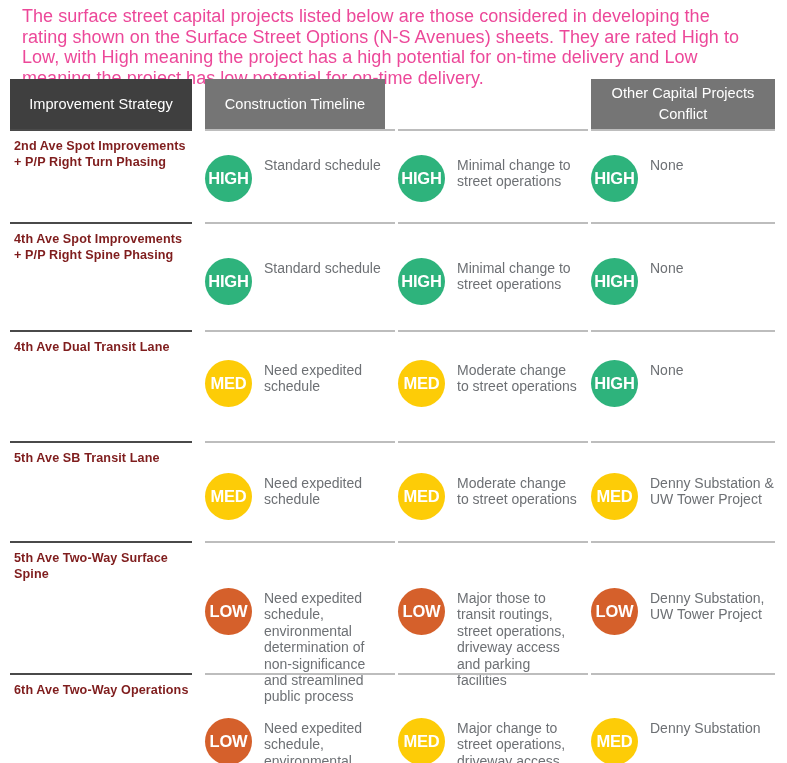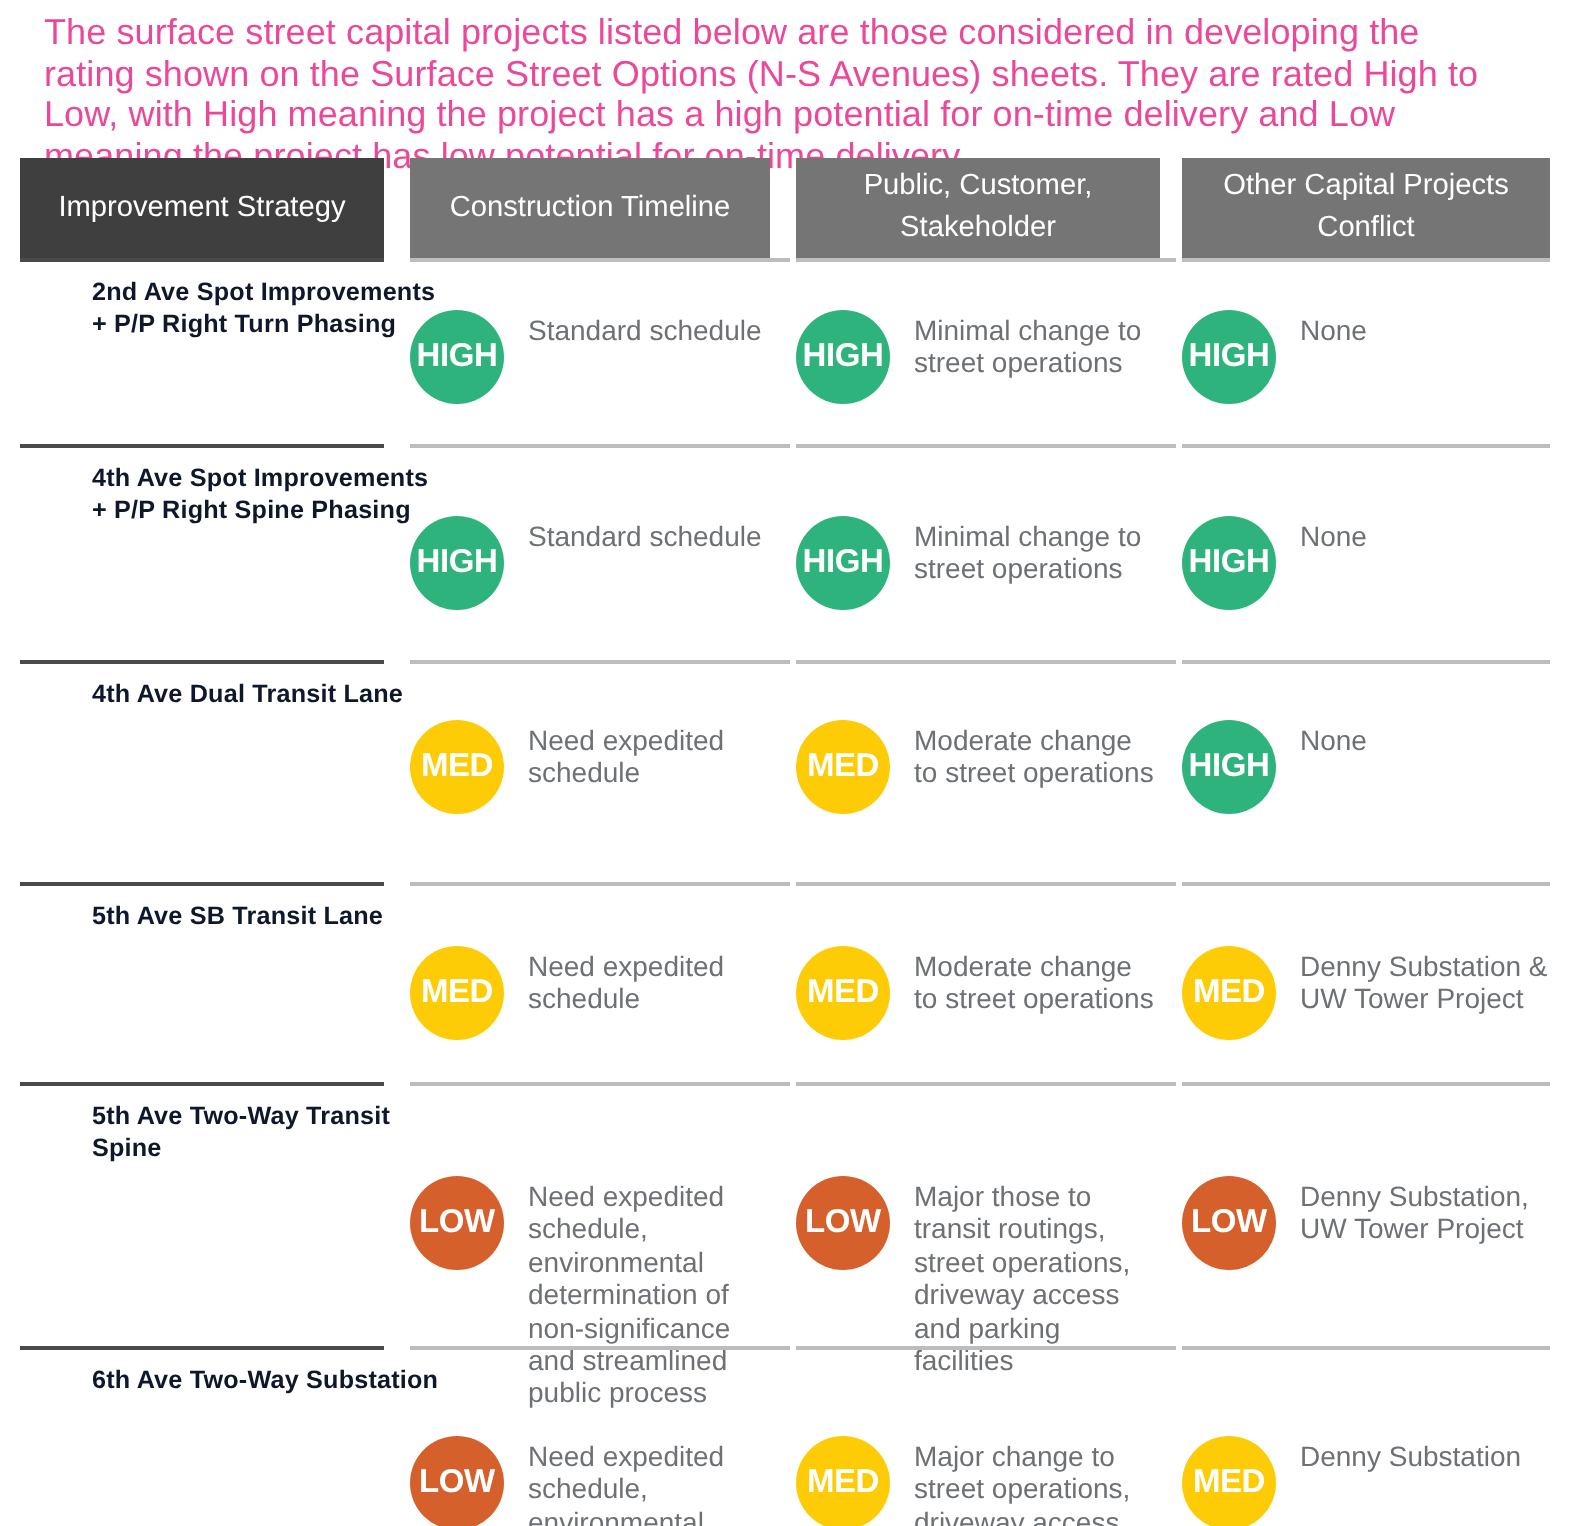--- a/index.html
+++ b/index.html
@@ -97,24 +97,23 @@
   .row .divider-light .seam.s1 { left: 190px; }
   .row .divider-light .seam.s2 { left: 383px; }
 
   .row-label {
     position: absolute;
     left: 14px;
     top: 9px;
     width: 178px;
     font-size: 12.6px;
     font-weight: bold;
-    color: #0f172a;
+    color: #7f1d1d;
     line-height: 16px;
     letter-spacing: 0.1px;
-    margin-left: 32px;
   }
 
   
   .cell {
     position: absolute;
     display: flex;
     align-items: flex-start;
   }
   .cell-c1 { left: 205px; width: 180px; }
   .cell-c2 { left: 398px; width: 182px; }
@@ -146,21 +145,20 @@
   }
 </style>
 </head>
 <body>
 
 <div class="intro">The surface street capital projects listed below are those considered in developing the rating shown on the Surface Street Options (N-S Avenues) sheets. They are rated High to Low, with High meaning the project has a high potential for on-time delivery and Low meaning the project has low potential for on-time delivery.</div>
 
 <div class="header-row">
   <div class="hdr dark hdr-c0">Improvement Strategy</div>
   <div class="hdr light hdr-c1">Construction Timeline</div>
-  <div class="hdr light hdr-c2">Public, Customer, Stakeholder</div>
   <div class="hdr light hdr-c3">Other Capital Projects Conflict</div>
 </div>
 
 <div class="table-body" id="table-body">
     <div class="row" style="height: 93px;">
       <div class="divider-dark"></div>
       <div class="divider-light">
         <span class="seam s1"></span>
         <span class="seam s2"></span>
       </div>
@@ -237,41 +235,41 @@
         <div class="badge med">MED</div>
         <div class="cell-text">Denny Substation &amp; UW Tower Project</div>
       </div>
     </div>
     <div class="row" style="height: 132px;">
       <div class="divider-dark"></div>
       <div class="divider-light">
         <span class="seam s1"></span>
         <span class="seam s2"></span>
       </div>
-      <div class="row-label">5th Ave Two-Way Transit Spine</div>
+      <div class="row-label">5th Ave Two-Way Surface Spine</div>
       <div class="cell cell-c1" style="top: 47px;">
         <div class="badge low">LOW</div>
         <div class="cell-text">Need expedited schedule, environmental determination of non-significance and streamlined public process</div>
       </div>
       <div class="cell cell-c2" style="top: 47px;">
         <div class="badge low">LOW</div>
         <div class="cell-text">Major those to transit routings, street operations, driveway access and parking facilities</div>
       </div>
       <div class="cell cell-c3" style="top: 47px;">
         <div class="badge low">LOW</div>
         <div class="cell-text">Denny Substation, UW Tower Project</div>
       </div>
     </div>
     <div class="row" style="height: 123px;">
       <div class="divider-dark"></div>
       <div class="divider-light">
         <span class="seam s1"></span>
         <span class="seam s2"></span>
       </div>
-      <div class="row-label">6th Ave Two-Way Substation</div>
+      <div class="row-label">6th Ave Two-Way Operations</div>
       <div class="cell cell-c1" style="top: 45px;">
         <div class="badge low">LOW</div>
         <div class="cell-text">Need expedited schedule, environmental determination of non-significance and streamlined public process</div>
       </div>
       <div class="cell cell-c2" style="top: 45px;">
         <div class="badge med">MED</div>
         <div class="cell-text">Major change to street operations, driveway access and parking facilities</div>
       </div>
       <div class="cell cell-c3" style="top: 45px;">
         <div class="badge med">MED</div>

